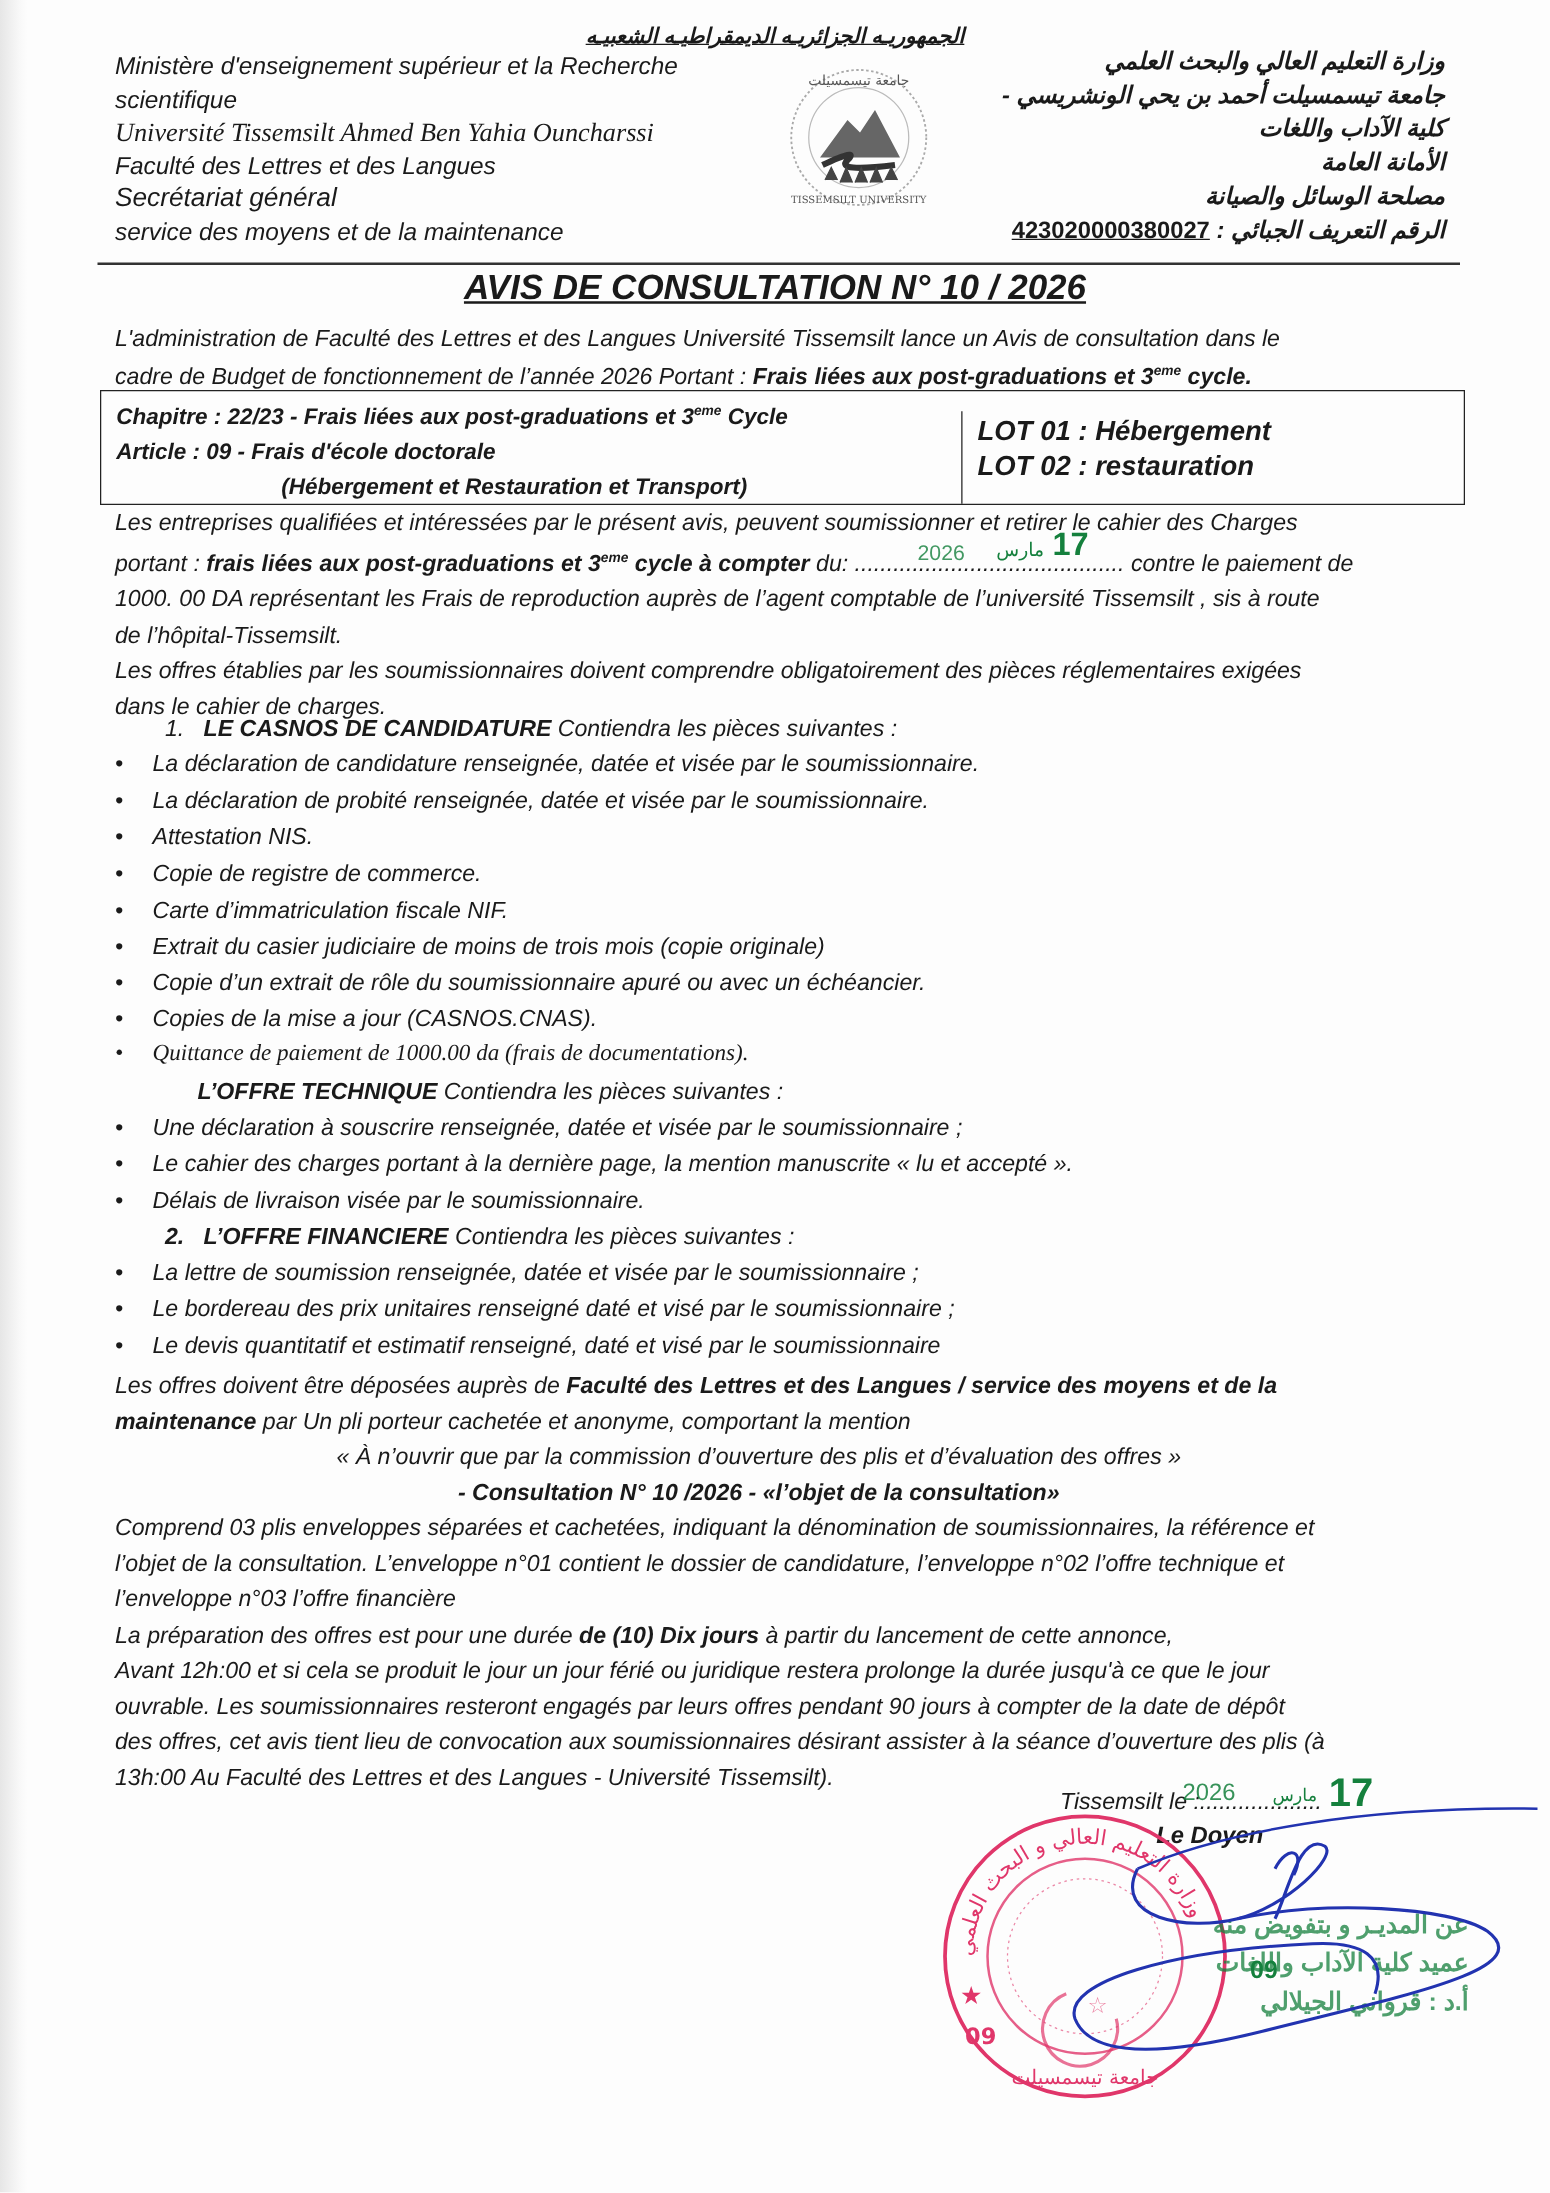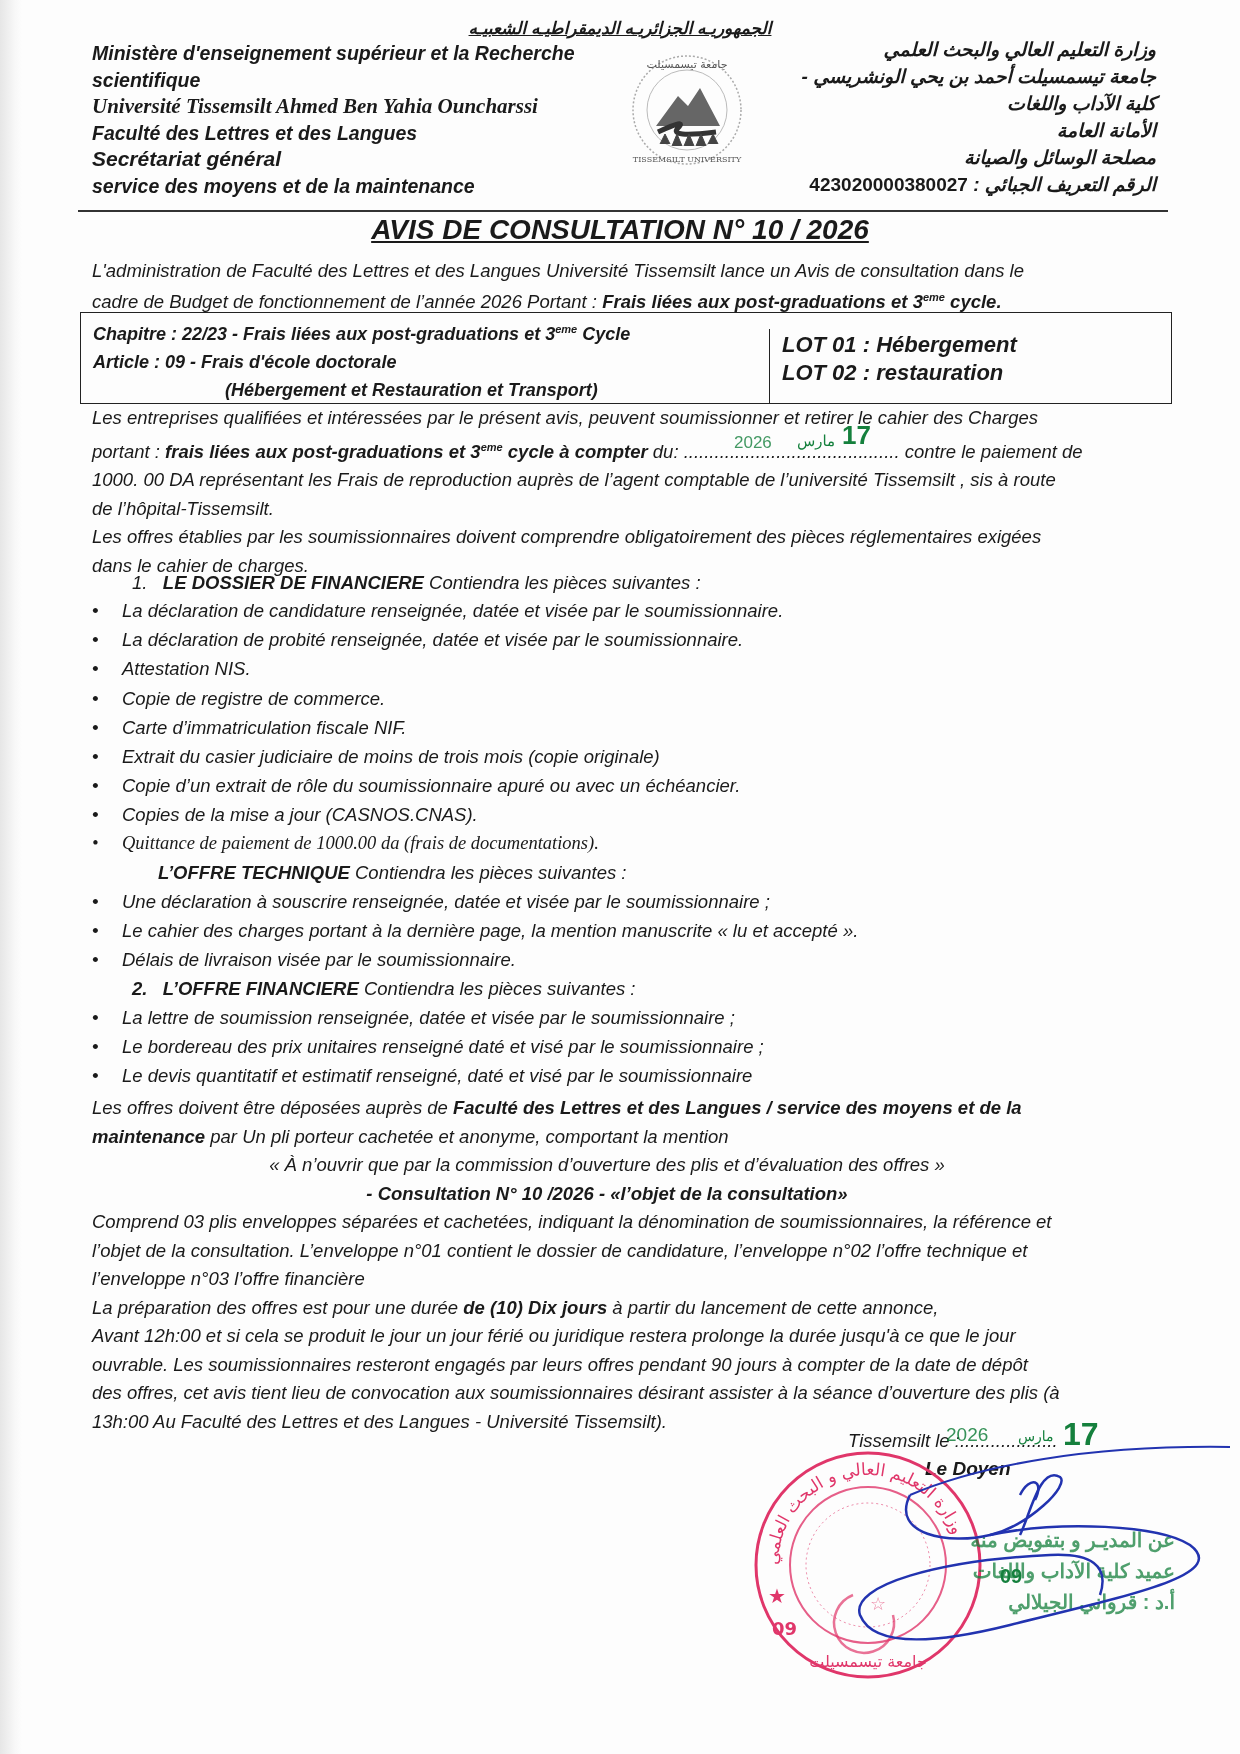--- a/index.html
+++ b/index.html
@@ -7,27 +7,27 @@
          font-family:"Liberation Sans", sans-serif; color:#1a1a1a; }
   .page { position:absolute; left:0; top:0; width:1240px; height:1654px; }
   .scan-edge { position:absolute; left:0; top:0; width:22px; height:1754px;
                background:linear-gradient(to right,#e6e6e6,#f8f8f8 70%,#fdfdfd); }
   .abs { position:absolute; }
   .b { font-weight:bold; }
   .u { }
   
   .rep { left:450px; top:18px; width:340px; text-align:center; font-size:17px; font-weight:bold;
          font-style:italic; direction:rtl; text-decoration:underline; }
-  .fr-head { left:92px; top:40px; width:520px; font-size:19.5px; font-style:italic; font-weight:bold; line-height:26.5px; }
+  .fr-head { left:92px; top:40px; width:520px; font-size:19.5px; font-style:italic; font-weight:normal; line-height:26.5px; }
   .fr-head .serif { font-family:"Liberation Serif", serif; font-size:21px; }
   .fr-head .big { font-size:21px; }
   .ar-head { right:84px; top:36px; width:420px; text-align:right; direction:rtl; font-size:19px;
              font-weight:bold; font-style:italic; line-height:27px; }
   .ar-head .nif { direction:rtl; }
-  .ar-head .nif .num { direction:ltr; unicode-bidi:embed; font-style:normal; }
+  .ar-head .nif .num { text-decoration:underline; direction:ltr; unicode-bidi:embed; font-style:normal; }
   .logo { left:608px; top:48px; width:158px; height:118px; }
   .hr { left:78px; top:210px; width:1090px; height:2px; background:#333; }
   .title { left:0; top:214px; width:1240px; text-align:center; font-size:28px; font-weight:bold;
            font-style:italic; text-decoration:underline; }
   .para { left:92px; width:1090px; font-size:18.5px; font-style:italic; line-height:27px; }
   .box { left:80px; top:312px; width:1090px; height:90px; border:1.5px solid #222; }
   .box .left { position:absolute; left:12px; top:2px; width:660px; font-size:18px; font-weight:bold; font-style:italic; line-height:28px; }
   .box .right { position:absolute; left:688px; top:16px; bottom:0; border-left:1.5px solid #222; padding-left:12px; font-size:22px; font-weight:bold; font-style:italic; line-height:28px; }
   .box .right .cell { padding-top:2px; }
   sup { font-size:11px; }
@@ -114,21 +114,21 @@
       <span class="abs stamp-red" style="left:705px; top:-6px; font-size:15px; font-style:normal;">مارس</span>
       <span class="abs stamp-red" style="left:750px; top:-12px; font-size:26px; font-weight:bold; font-style:normal;">17</span>
     </div>
     <div>1000. 00 DA représentant les Frais de reproduction auprès de l’agent comptable de l’université Tissemsilt , sis à route</div>
     <div>de l’hôpital-Tissemsilt.</div>
     <div>Les offres établies par les soumissionnaires doivent comprendre obligatoirement des pièces réglementaires exigées</div>
     <div>dans le cahier de charges.</div>
   </div>
 
   <div class="abs sec-title" style="left:132px; top:572px;">
-    <span>1.</span>&nbsp;&nbsp;&nbsp;<b class="u">LE DOSSIER DE FINANCIERE</b><span> Contiendra les pièces suivantes :</span>
+    <span>1.</span>&nbsp;&nbsp;&nbsp;<b class="u">LE CASNOS DE CANDIDATURE</b><span> Contiendra les pièces suivantes :</span>
   </div>
   <div class="abs bul" style="top:600px;">
       <span class="dot">•</span>
       <span class="txt">La déclaration de candidature renseignée, datée et visée par le soumissionnaire.</span>
     </div>
   <div class="abs bul" style="top:629px;">
       <span class="dot">•</span>
       <span class="txt">La déclaration de probité renseignée, datée et visée par le soumissionnaire.</span>
     </div>
   <div class="abs bul" style="top:658px;">

